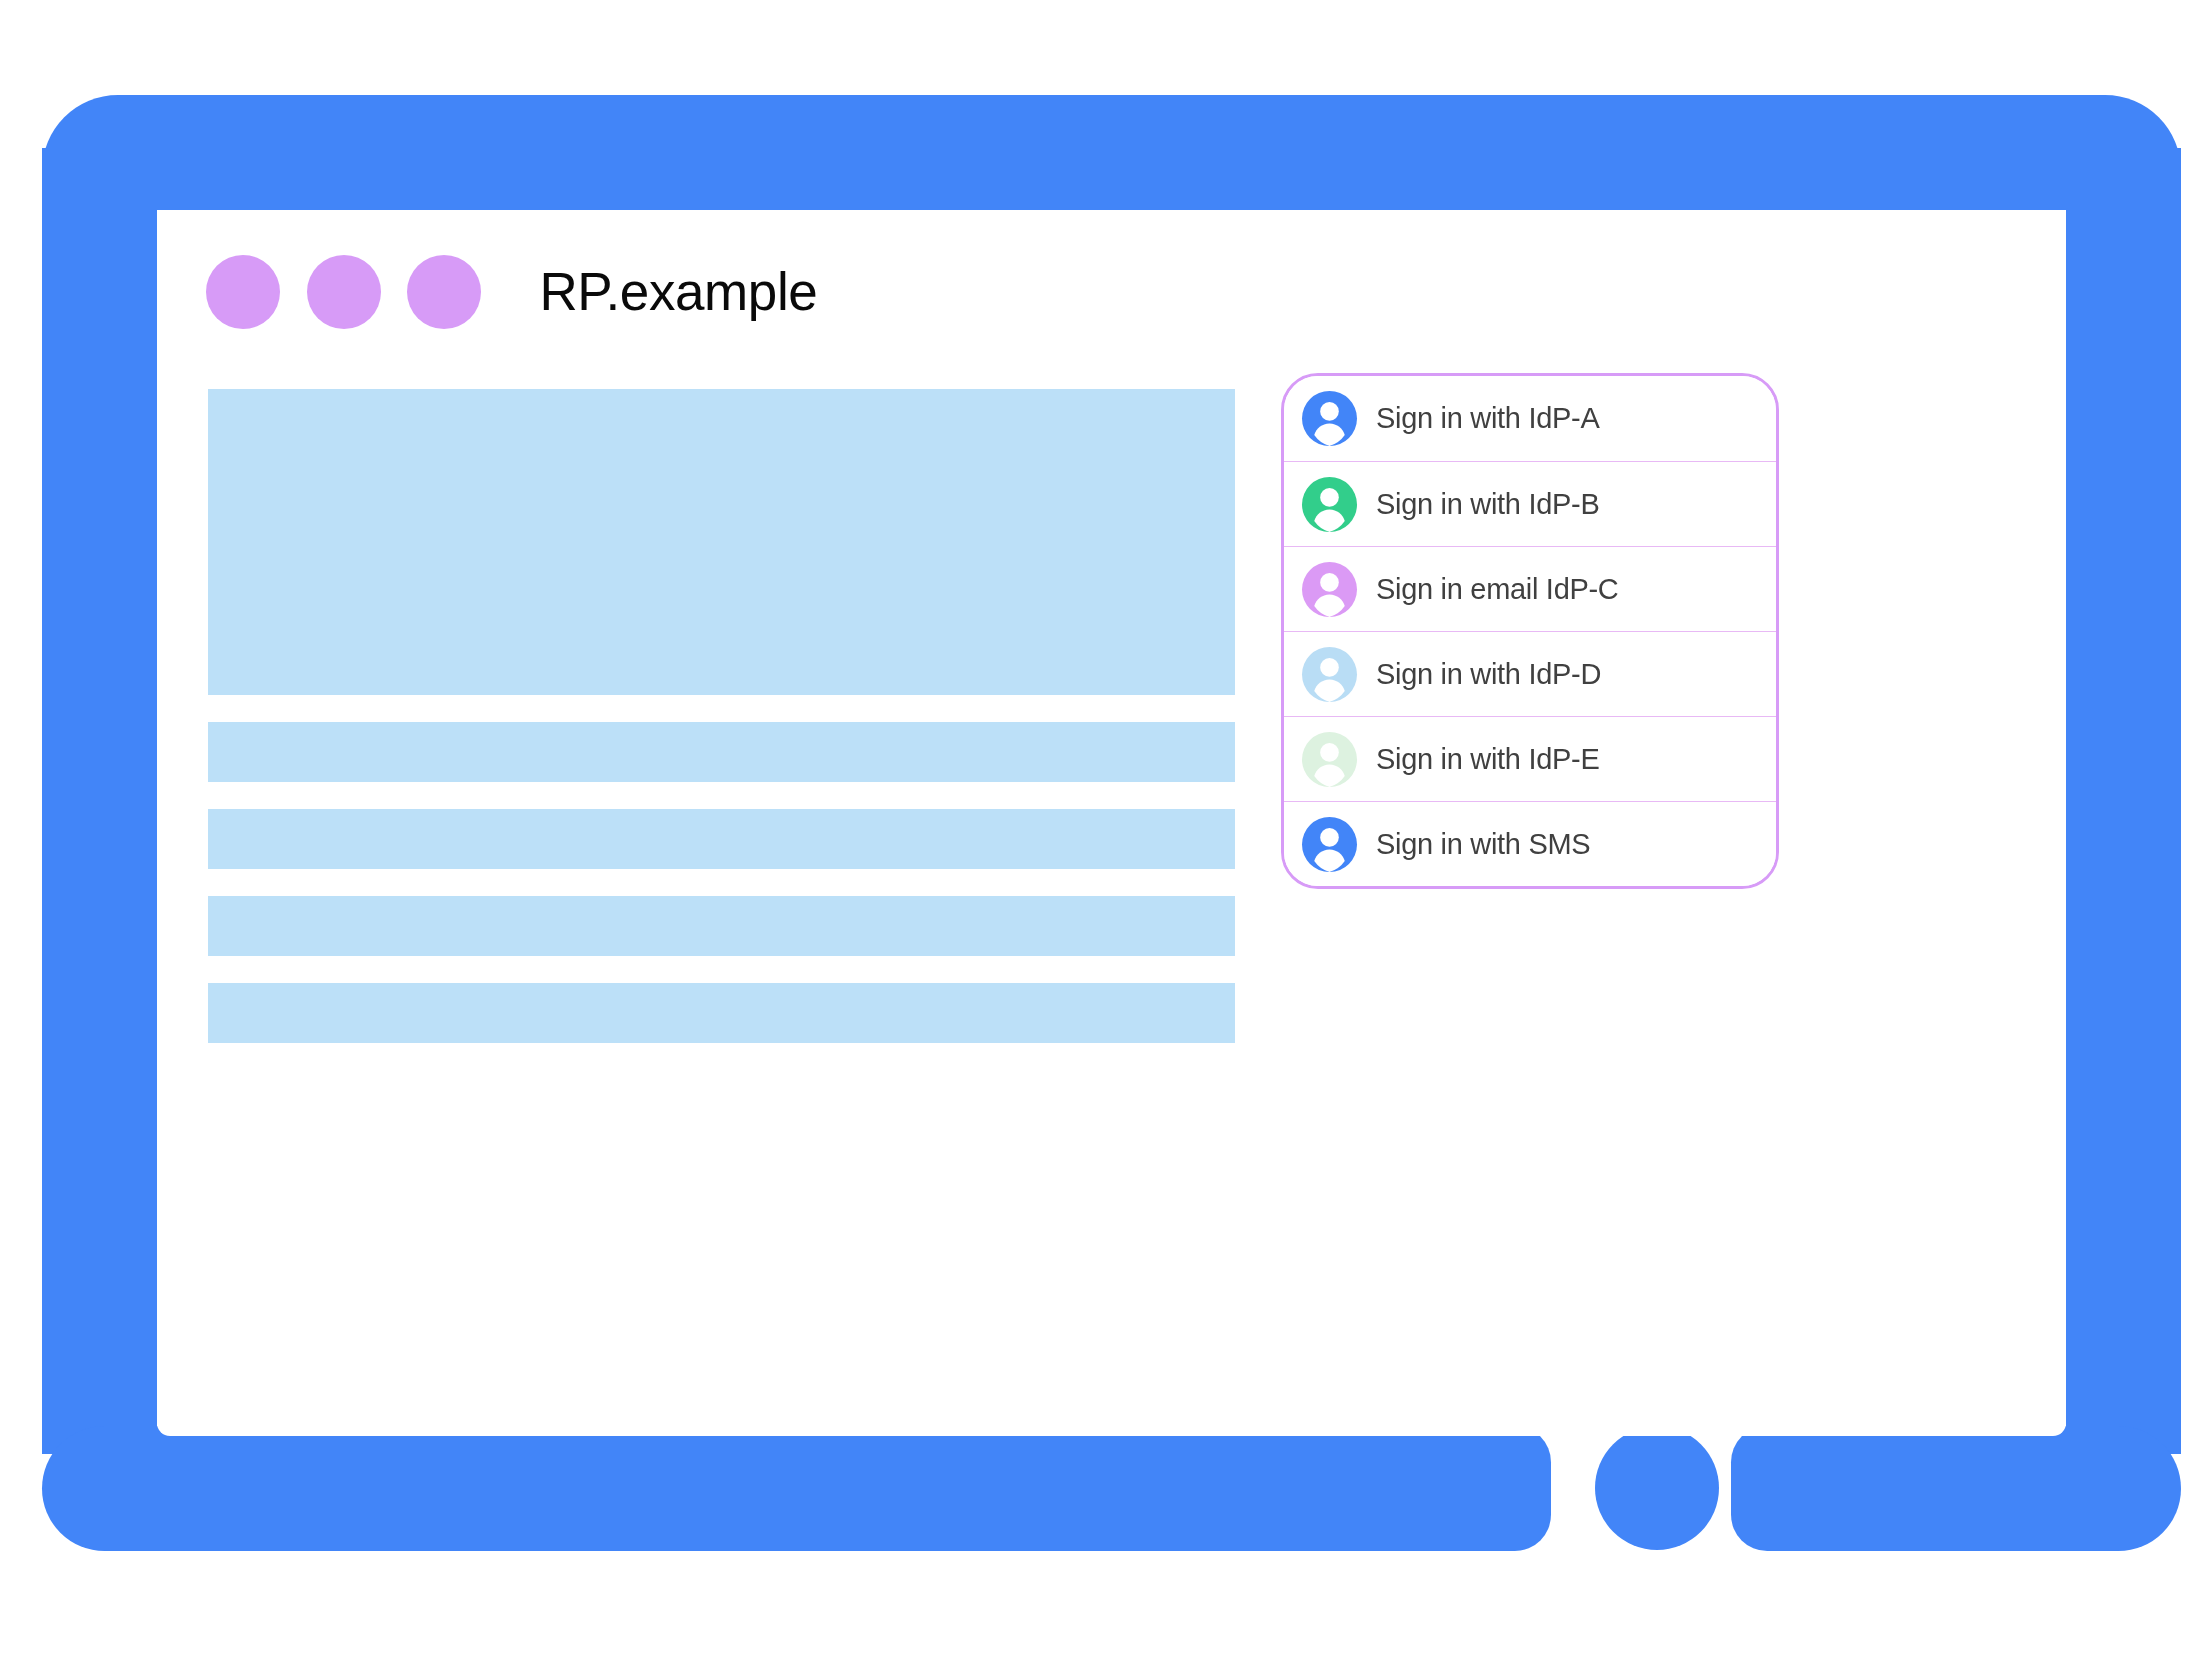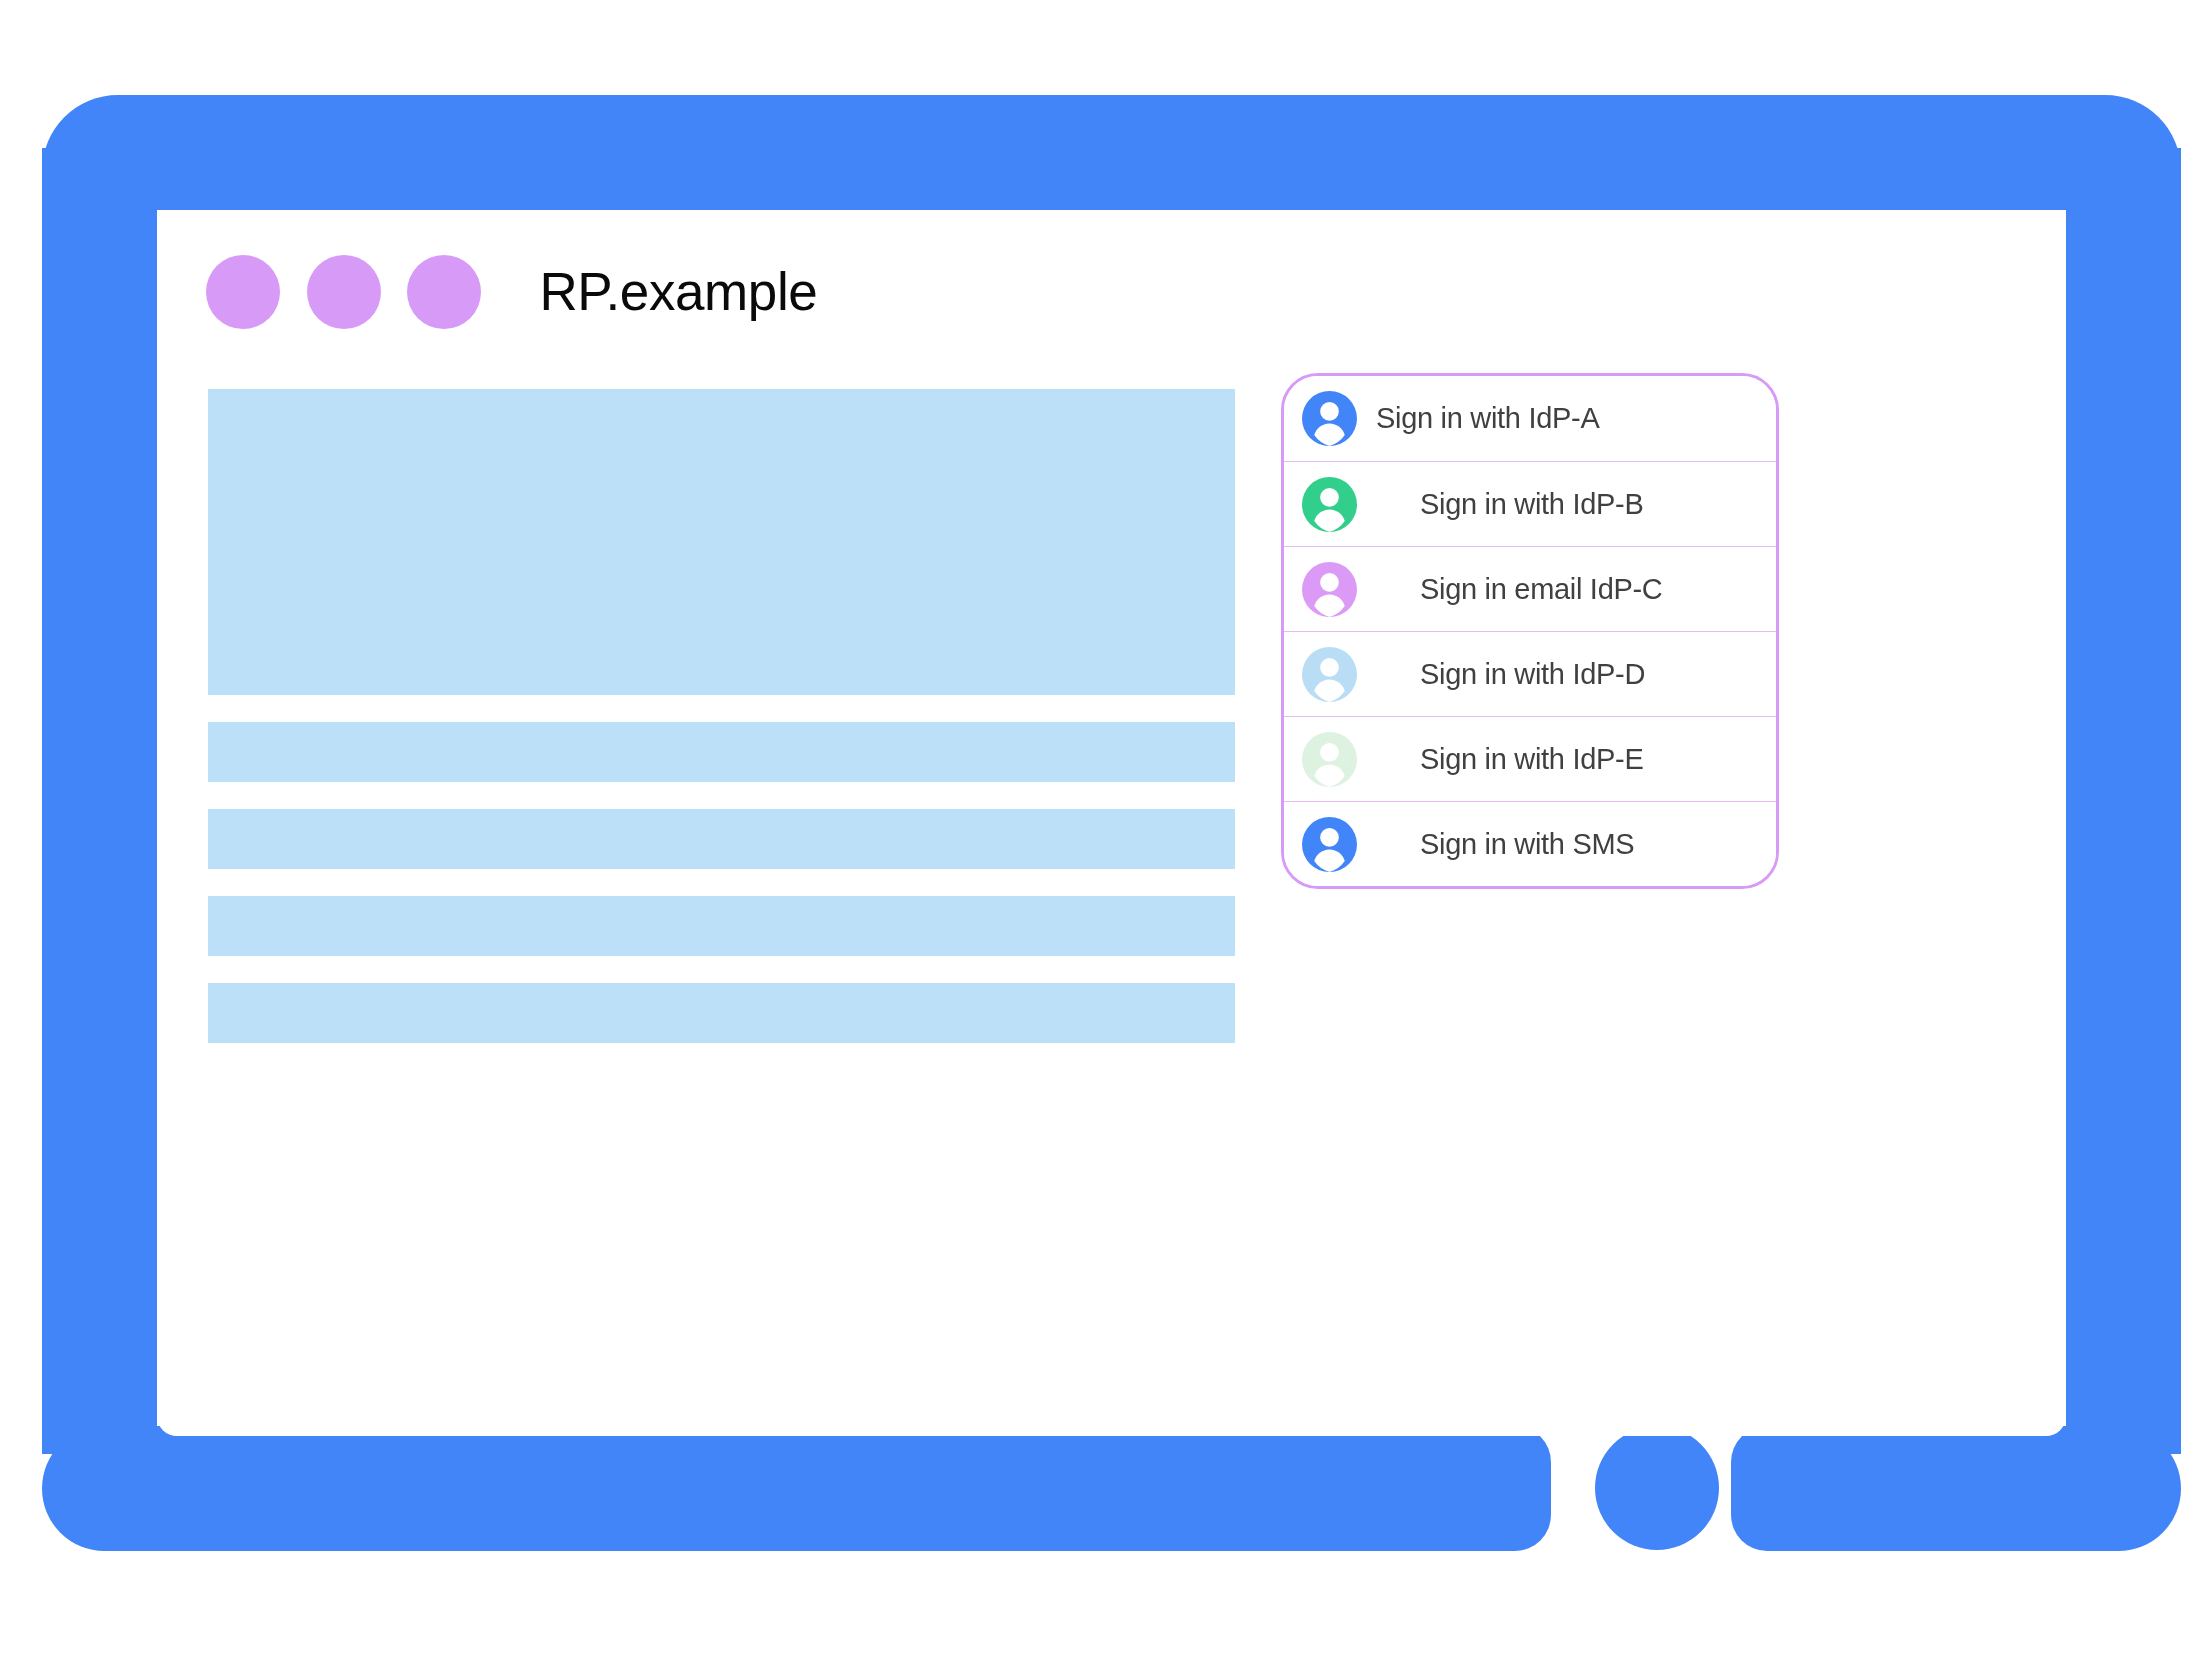--- a/index.html
+++ b/index.html
@@ -70,21 +70,21 @@
   }
 
   
   .screen {
     position: absolute;
     left: 115px;
     top: 115px;
     width: 1909px;
     height: 1226px;
     background: #ffffff;
-    border-radius: 20px;
+    border-radius: 13px;
     overflow: hidden;
   }
 
   
   .titlebar {
     position: absolute;
     left: 0; top: 0;
     width: 100%;
     height: 163px;
     display: flex;
@@ -146,21 +146,20 @@
   .account-row {
     display: flex;
     align-items: center;
     height: 85px;
     padding-left: 17.6px;
     box-sizing: border-box;
     background: #ffffff;
   }
   .account-row + .account-row {
     border-top: 1.4px solid var(--divider);
-    gap: 44px;
   }
   .avatar {
     width: 55px;
     height: 55px;
     border-radius: 50%;
     flex: 0 0 auto;
     margin-right: 19.4px;
     position: relative;
     overflow: hidden;
   }

